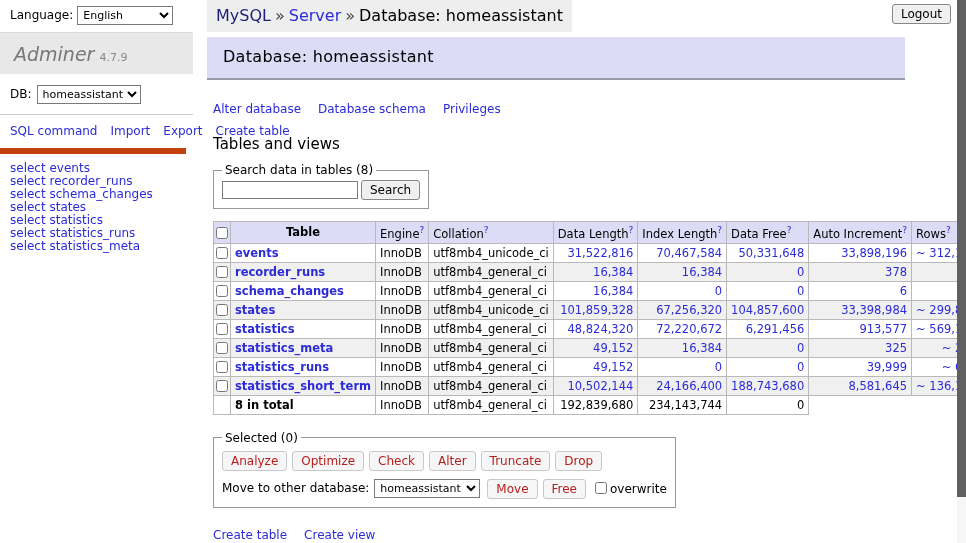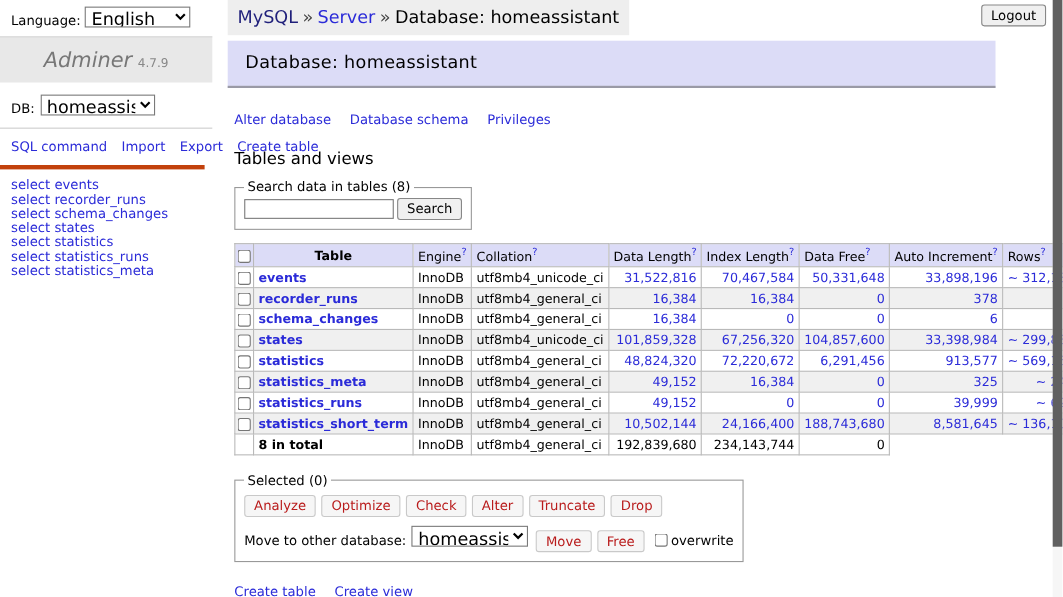--- a/index.html
+++ b/index.html
@@ -10,34 +10,34 @@
     font-family:"DejaVu Sans","Liberation Sans",sans-serif;
     font-size:12px;
   }
   a { color:#2b2bd8; text-decoration:none; cursor:pointer; }
 
   
   #sidebar { position:absolute; left:0; top:0; width:193px; }
   .lang-row { padding:6px 0 7px 10px; white-space:nowrap; }
   .lang-row label { margin-right:4px; }
   select {
-    font-family:inherit; font-size:16px; border:1px solid #7a7a7a;
+    font-family:inherit; font-size:11px; border:1px solid #7a7a7a;
     background:#fff; height:19px; padding:0 1px;
   }
   .lang-row select { width:96px; }
   .brand-strip {
     background:#e8e8e8; border-top:1px solid #d8d8d8;
-    padding:10px 14px 9px; color:#777;text-align:center;
+    padding:10px 14px 9px; color:#777;
   }
   .brand-name { font-style:italic; font-size:19px; color:#777; }
   .brand-version { font-size:11px; color:#888; margin-left:5px; }
   .db-row { padding:11px 10px 10px; border-bottom:1px solid #ccc; }
   .db-row label { margin-right:5px; }
   .db-row select { width:104px; }
-  .sidebar-actions { padding:8px 10px 9px; border-bottom:4px solid #c2410c; width:186px; line-height:16px; }
+  .sidebar-actions { padding:8px 10px 9px; border-bottom:6px solid #c2410c; width:186px; line-height:16px; }
   .sidebar-actions a { margin-right:13px; white-space:nowrap; }
   .table-links { padding:8px 10px; }
   .table-links a { display:block; line-height:13px; white-space:nowrap; }
 
   
   #main { position:absolute; left:207px; top:0; width:743px; }
   .breadcrumb {
     display:inline-block; background:#eee; padding:6px 9px 7px; font-size:16px;
   }
   .breadcrumb .crumb-sep { color:#444; margin:0 4px; }

